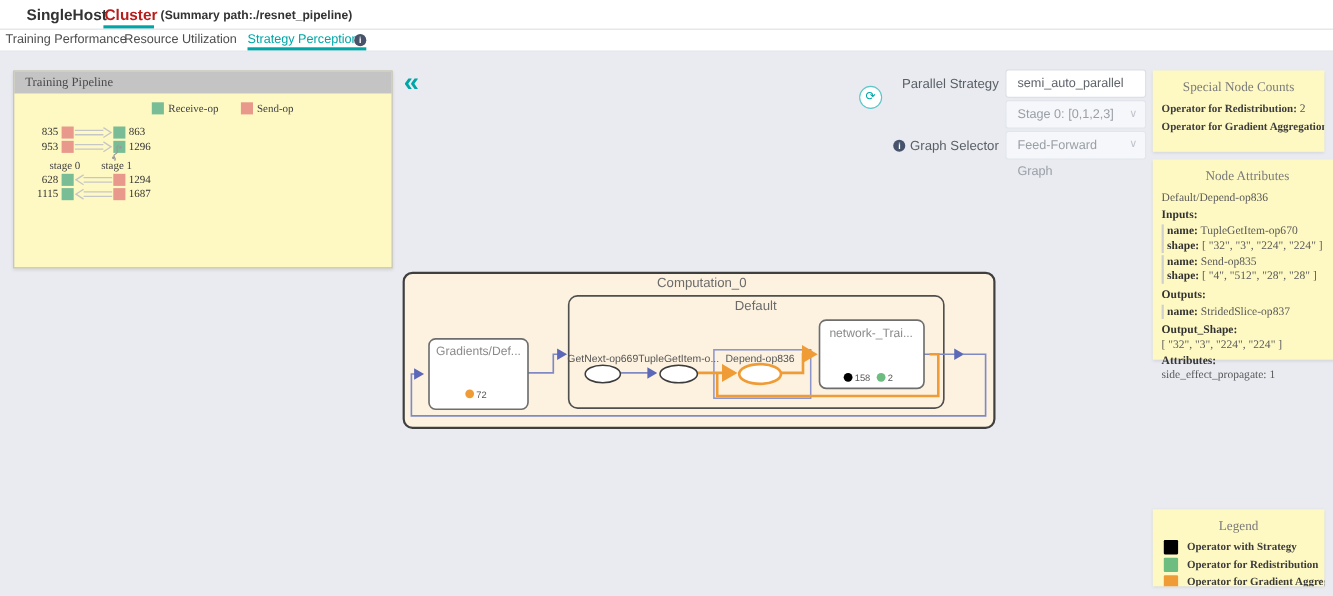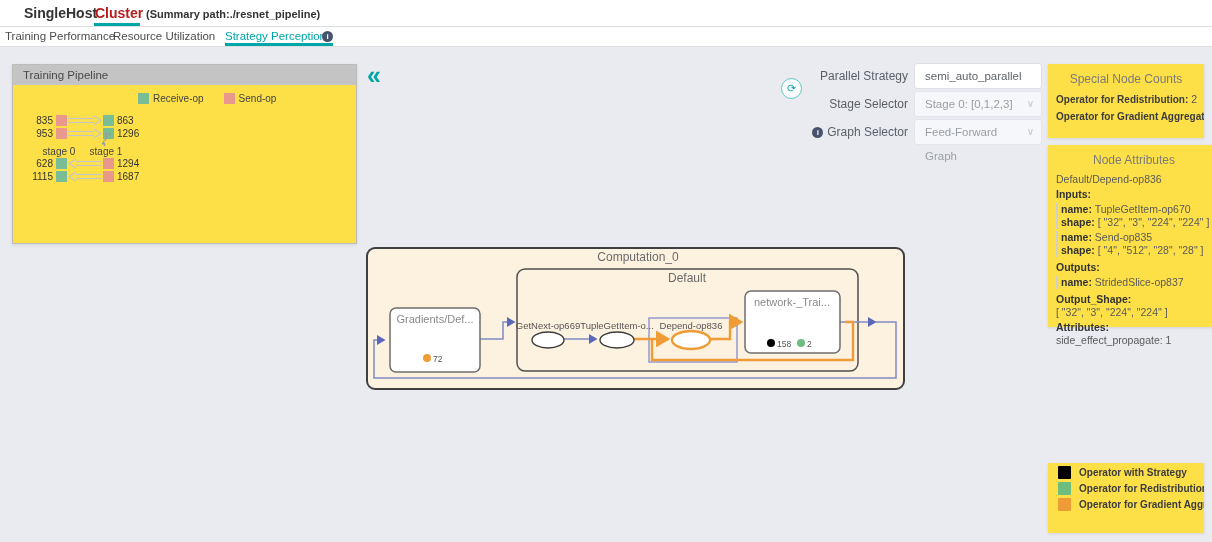--- a/index.html
+++ b/index.html
@@ -17,21 +17,21 @@
   .nav-tab.active { color:#00a6a7; }
   .hdr-divider { height:1px; background:#dcdfe2; width:1212px; }
   .info-dot { display:inline-block; width:11px; height:11px; border-radius:50%;
     background:#46536b; color:#fff; font-size:8px; line-height:11px; text-align:center;
     font-weight:bold; vertical-align:middle; }
 
   
   .content-bg { left:0; top:47px; width:1212px; height:495px; background:#e9ebf1; }
 
   
-  .panel { background:#fde047; box-shadow:0 1px 3px rgba(0,0,0,0.10); }
+  .panel { background:#fef9c3; box-shadow:0 1px 3px rgba(0,0,0,0.10);font-family:Liberation Serif, serif; }
   .panel-title { text-align:center; color:#7b7b7b; font-size:12px; padding-top:8px; }
 
   
   .pipeline { left:12px; top:64px; width:345px; height:180px; border:1px solid #bcbcbc; }
   .pipeline-header { height:20px; background:#c4c4c4; color:#4a4a4a; font-size:11.5px;
     line-height:20px; padding-left:10px; }
   .pl-legend { position:absolute; left:125px; top:28px; display:flex; gap:20px;
     font-size:10px; color:#444; align-items:center; }
   .pl-legend .sq { width:11px; height:11px; display:inline-block; margin-right:4px;
     vertical-align:-2px; }
@@ -169,21 +169,20 @@
       <span class="num-r">1687</span>
     </div>
   </div>
 
   <div class="abs collapse-btn">«</div>
   <div class="abs refresh-btn">⟳</div>
 
   <span class="ctl-label" style="top:63px;">Parallel Strategy</span>
   <input class="ctl-input" style="top: 63px;" value="semi_auto_parallel">
 
-  <span class="ctl-label" style="top:91px;">Stage Selector</span>
   <div class="ctl-select" style="top:91px;">
     <span>Stage 0: [0,1,2,3]</span>
     <span class="chev">∨</span>
   </div>
 
   <span class="ctl-label" style="top:119px;"><span class="info-dot" style="margin-right:4px;">i</span><span>Graph Selector</span></span>
   <div class="ctl-select" style="top:119px;">
     <span>Feed-Forward Graph</span>
     <span class="chev">∨</span>
   </div>
@@ -277,20 +276,21 @@
       <rect x="380" y="48" width="95" height="62" rx="6" fill="#ffffff" stroke="#6e6e6e" stroke-width="1.5"></rect>
       <text x="427" y="63" text-anchor="middle" font-size="11" fill="#8a8a8a">network-_Trai...</text>
       <circle cx="406" cy="100" r="4" fill="#000000"></circle>
       <text x="412" y="103.5" font-size="8.5" fill="#555">158</text>
       <circle cx="436" cy="100" r="4" fill="#6cbd7f"></circle>
       <text x="442" y="103.5" font-size="8.5" fill="#555">2</text>
     </g>
   </svg>
 
   <div class="abs panel legendp">
+    <div class="panel-title" style="padding-bottom:2px;">Legend</div>
     <div class="lg-row">
       <span class="lg-sq" style="background:#000000;"></span>
       <span>Operator with Strategy</span>
     </div>
     <div class="lg-row">
       <span class="lg-sq" style="background:#6cbd7f;"></span>
       <span>Operator for Redistribution</span>
     </div>
     <div class="lg-row">
       <span class="lg-sq" style="background:#f09c36;"></span>

